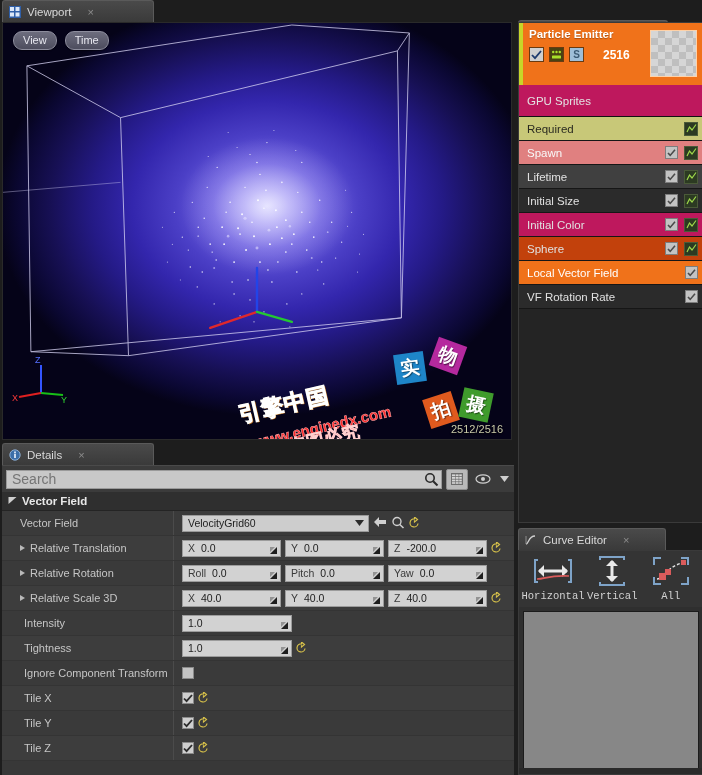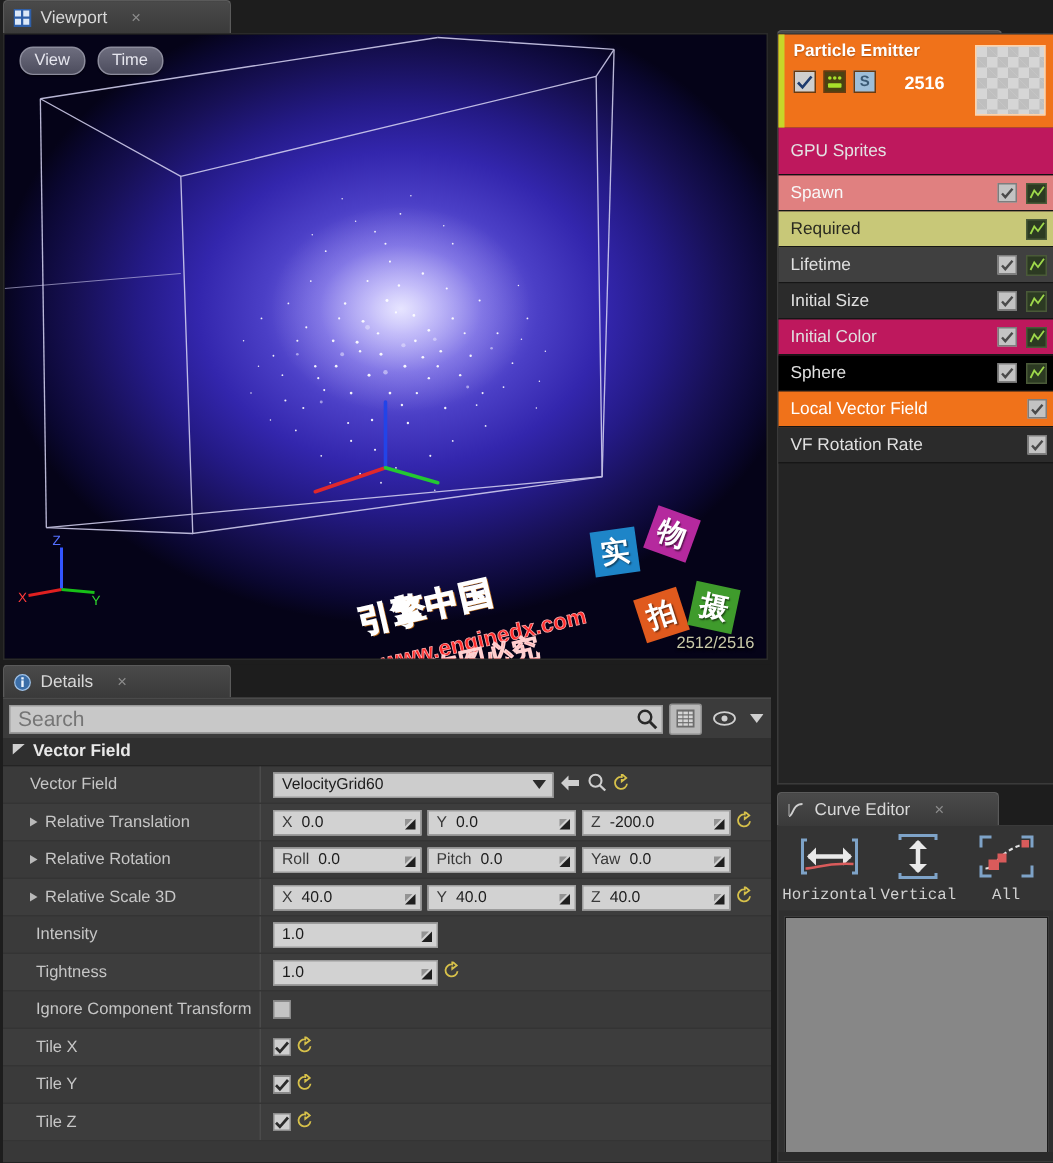--- a/index.html
+++ b/index.html
@@ -757,47 +757,47 @@
           </div>
           <div id="emitter-count">2516</div>
         </div>
         <div id="emitter-thumb"></div>
       </div>
 
       <div id="type-row">
         <span>GPU Sprites</span>
       </div>
 
+      <div class="mod-row" style="background:#c8c878;color:#2a2a20">
+        <span class="mod-name">Required</span>
+        <span class="mod-icons">
+          <span class="mod-graph">
+              <svg width="11" height="11" viewBox="0 0 11 11">
+                <path d="M1 9 L3.5 4 L6 7 L10 1.5" stroke="#9ed84a" stroke-width="1.2" fill="none"></path>
+              </svg>
+            </span>
+        </span>
+      </div>
+
       <div class="mod-row" style="background:#e08080;color:#f8f8f8">
         <span class="mod-name">Spawn</span>
         <span class="mod-icons">
           <span class="mod-chk">
               <svg width="9" height="8" viewBox="0 0 9 8">
                 <path d="M1 4 L3.2 6.4 L8 0.8" fill="none" stroke="#4a4a4a" stroke-width="1.6"></path>
               </svg>
             </span>
           <span class="mod-graph">
               <svg width="11" height="11" viewBox="0 0 11 11">
                 <path d="M1 9 L3.5 4 L6 7 L10 1.5" stroke="#9ed84a" stroke-width="1.2" fill="none"></path>
               </svg>
             </span>
         </span>
       </div>
 
-      <div class="mod-row" style="background:#c8c878;color:#2a2a20">
-        <span class="mod-name">Required</span>
-        <span class="mod-icons">
-          <span class="mod-graph">
-              <svg width="11" height="11" viewBox="0 0 11 11">
-                <path d="M1 9 L3.5 4 L6 7 L10 1.5" stroke="#9ed84a" stroke-width="1.2" fill="none"></path>
-              </svg>
-            </span>
-        </span>
-      </div>
-
       <div class="mod-row" style="background:#404040;color:#e0e0e0">
         <span class="mod-name">Lifetime</span>
         <span class="mod-icons">
           <span class="mod-chk">
               <svg width="9" height="8" viewBox="0 0 9 8">
                 <path d="M1 4 L3.2 6.4 L8 0.8" fill="none" stroke="#4a4a4a" stroke-width="1.6"></path>
               </svg>
             </span>
           <span class="mod-graph">
               <svg width="11" height="11" viewBox="0 0 11 11">
@@ -832,21 +832,21 @@
               </svg>
             </span>
           <span class="mod-graph">
               <svg width="11" height="11" viewBox="0 0 11 11">
                 <path d="M1 9 L3.5 4 L6 7 L10 1.5" stroke="#9ed84a" stroke-width="1.2" fill="none"></path>
               </svg>
             </span>
         </span>
       </div>
 
-      <div class="mod-row" style="background:#000000;color:#e0e0e0">
+      <div class="mod-row" style="background:#c2410c;color:#e0e0e0">
         <span class="mod-name">Sphere</span>
         <span class="mod-icons">
           <span class="mod-chk">
               <svg width="9" height="8" viewBox="0 0 9 8">
                 <path d="M1 4 L3.2 6.4 L8 0.8" fill="none" stroke="#4a4a4a" stroke-width="1.6"></path>
               </svg>
             </span>
           <span class="mod-graph">
               <svg width="11" height="11" viewBox="0 0 11 11">
                 <path d="M1 9 L3.5 4 L6 7 L10 1.5" stroke="#9ed84a" stroke-width="1.2" fill="none"></path>

